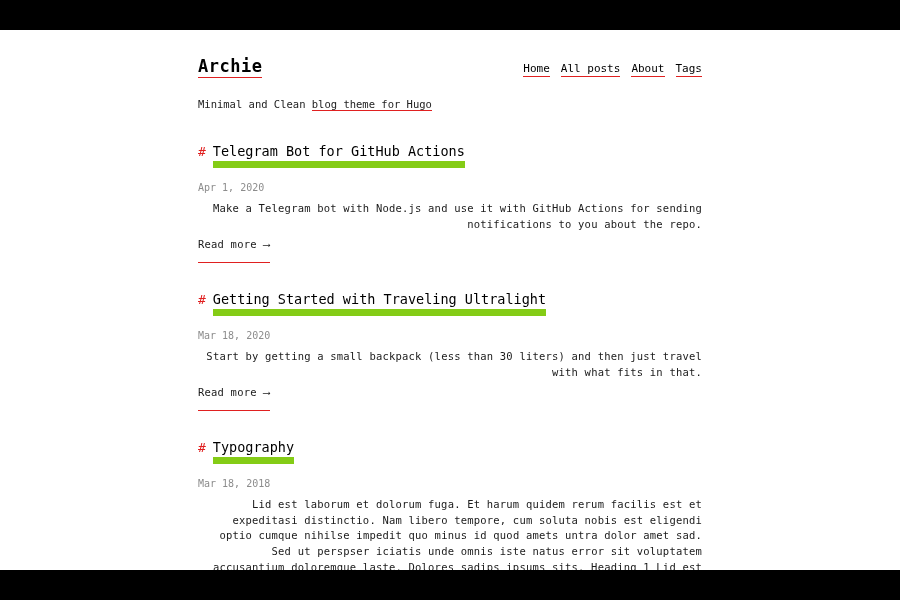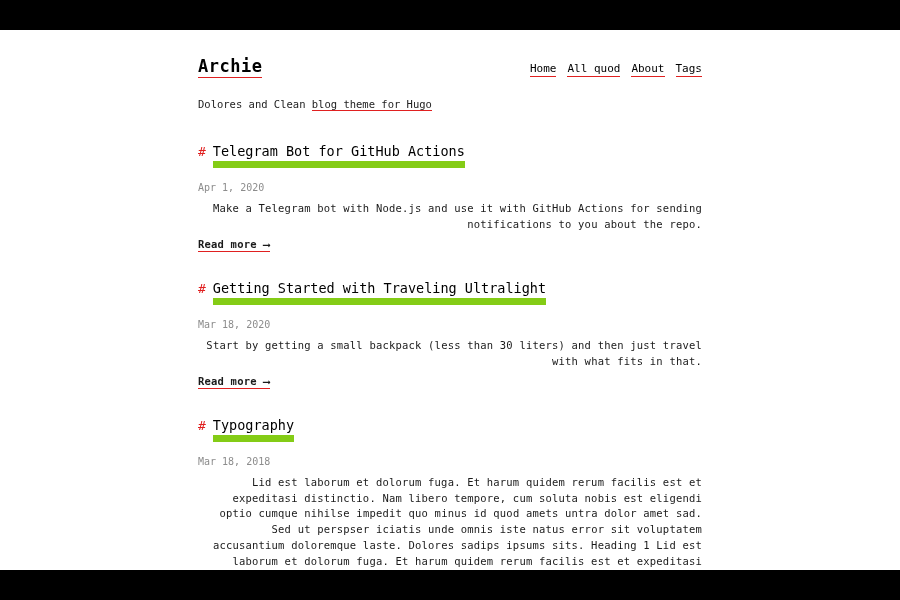--- a/index.html
+++ b/index.html
@@ -116,43 +116,42 @@
     text-align: right;
   }
   .read-more {
     display: inline-block;
     margin-top: 3px;
     font-family: "DejaVu Sans Mono", monospace;
     font-size: 10.5px;
     color: #1a1a1a;
     text-decoration: none;
     border-bottom: 1px solid #e02020;
-    padding-bottom: 1px;
+    padding-bottom: 12px;
     letter-spacing: 0.2px;
-    font-weight: bold;
   }
 </style>
 </head>
 <body>
 
 <div class="page">
   <div class="content">
 
     <div class="site-header">
       <a class="site-title" href="#">Archie</a>
       <nav class="nav">
         <a href="#">Home</a>
-        <a href="#">All quod</a>
+        <a href="#">All posts</a>
         <a href="#">About</a>
         <a href="#">Tags</a>
       </nav>
     </div>
 
     <div class="tagline">
-      <span>Dolores and Clean </span><a href="#">blog theme for Hugo</a>
+      <span>Minimal and Clean </span><a href="#">blog theme for Hugo</a>
     </div>
 
     <div class="posts">
 
       <article class="post">
         <div class="post-title-row">
           <span class="hash">#</span>
           <a class="post-title" href="#">Telegram Bot for GitHub Actions</a>
         </div>
         <div class="post-date">Apr 1, 2020</div>

